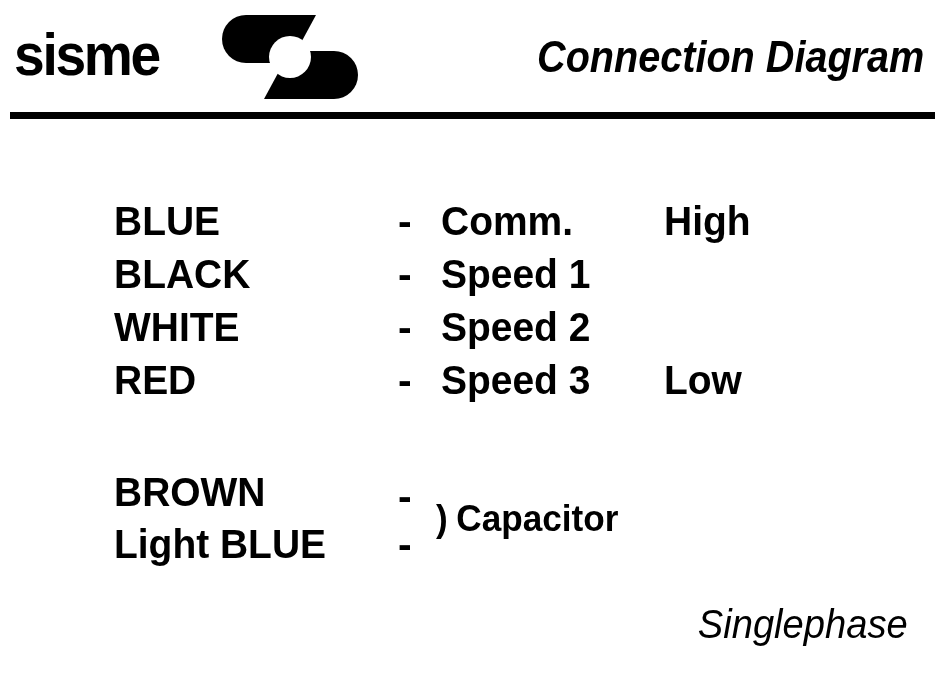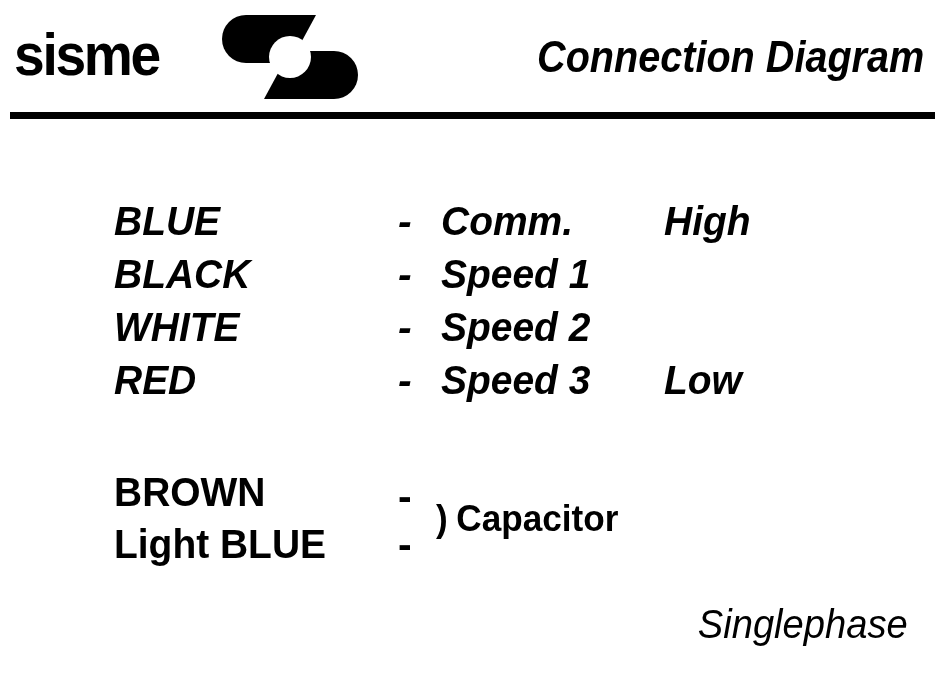--- a/index.html
+++ b/index.html
@@ -87,21 +87,20 @@
   
   #speed-table {
     position: absolute;
     left: 0;
     top: 199px;
     width: 945px;
   }
   .wire-row {
     position: relative;
     height: 53px;
-    font-style: italic;
   }
   .col-wire {
     position: absolute;
     left: 114px;
     top: 0;
     font-family: "Liberation Sans", sans-serif;
     font-weight: bold;
     font-size: 41px;
     line-height: 45px;
     color: #000000;

